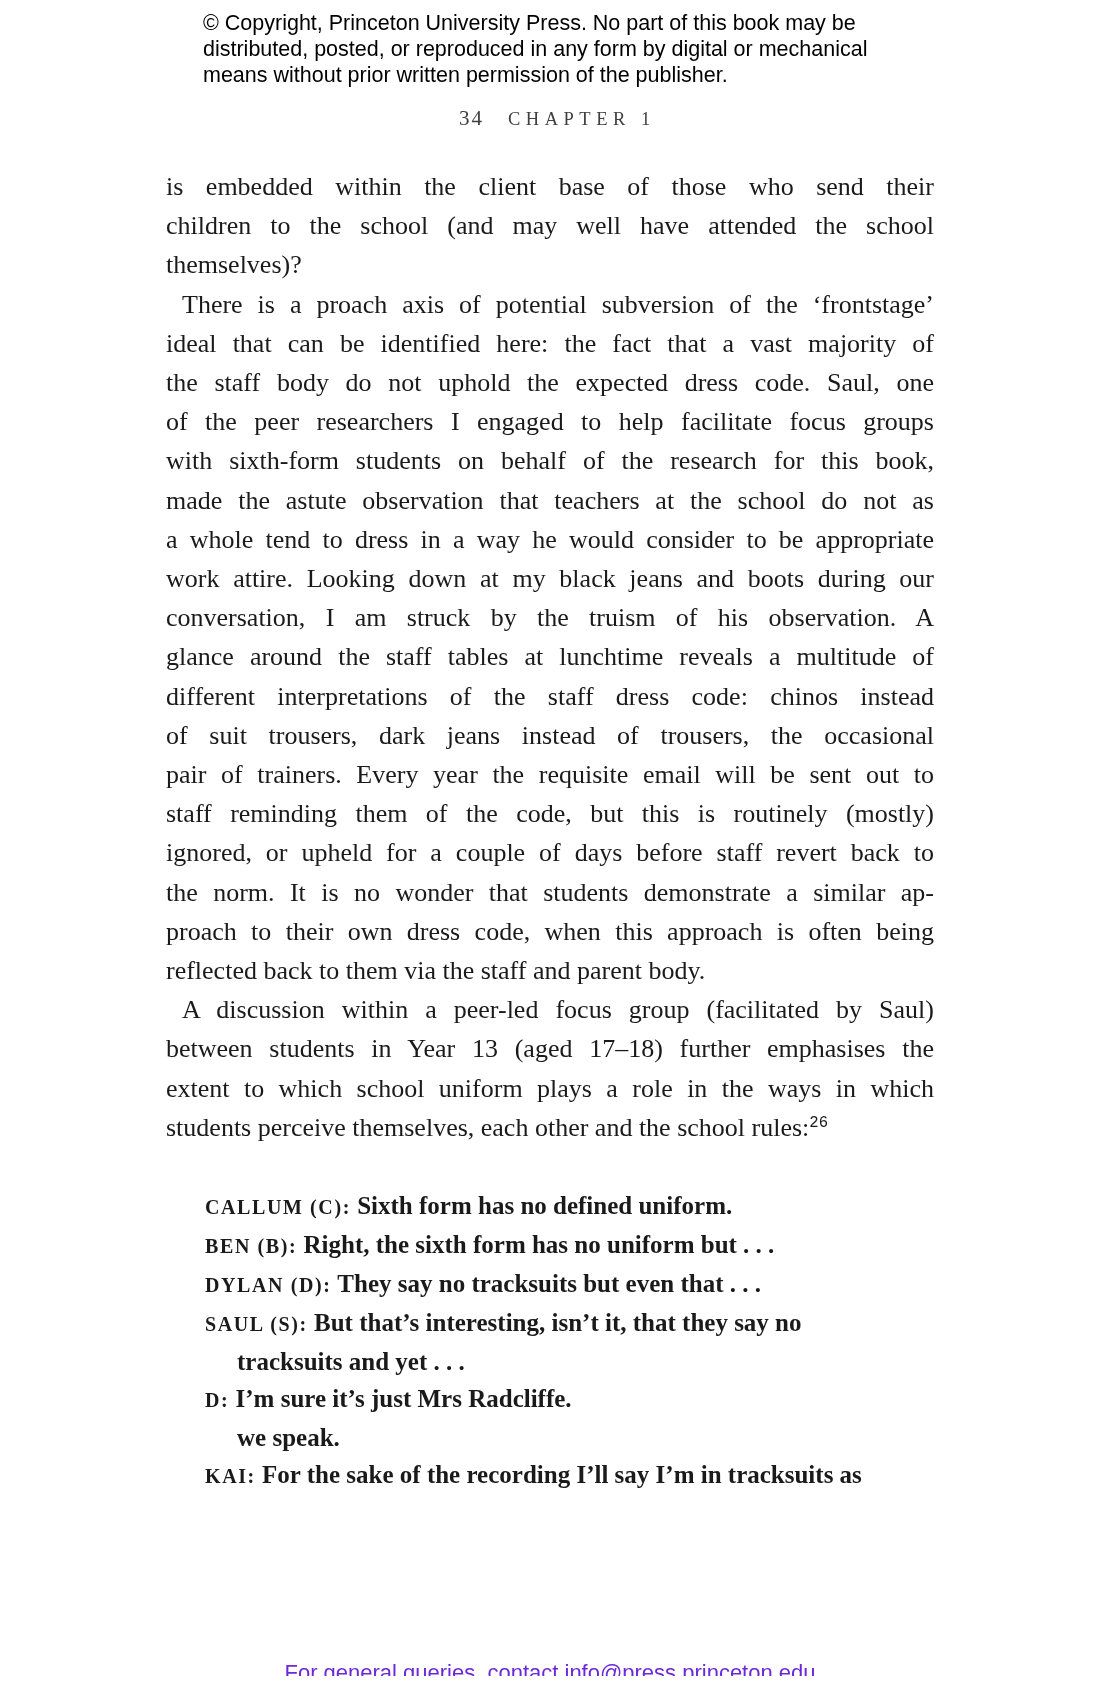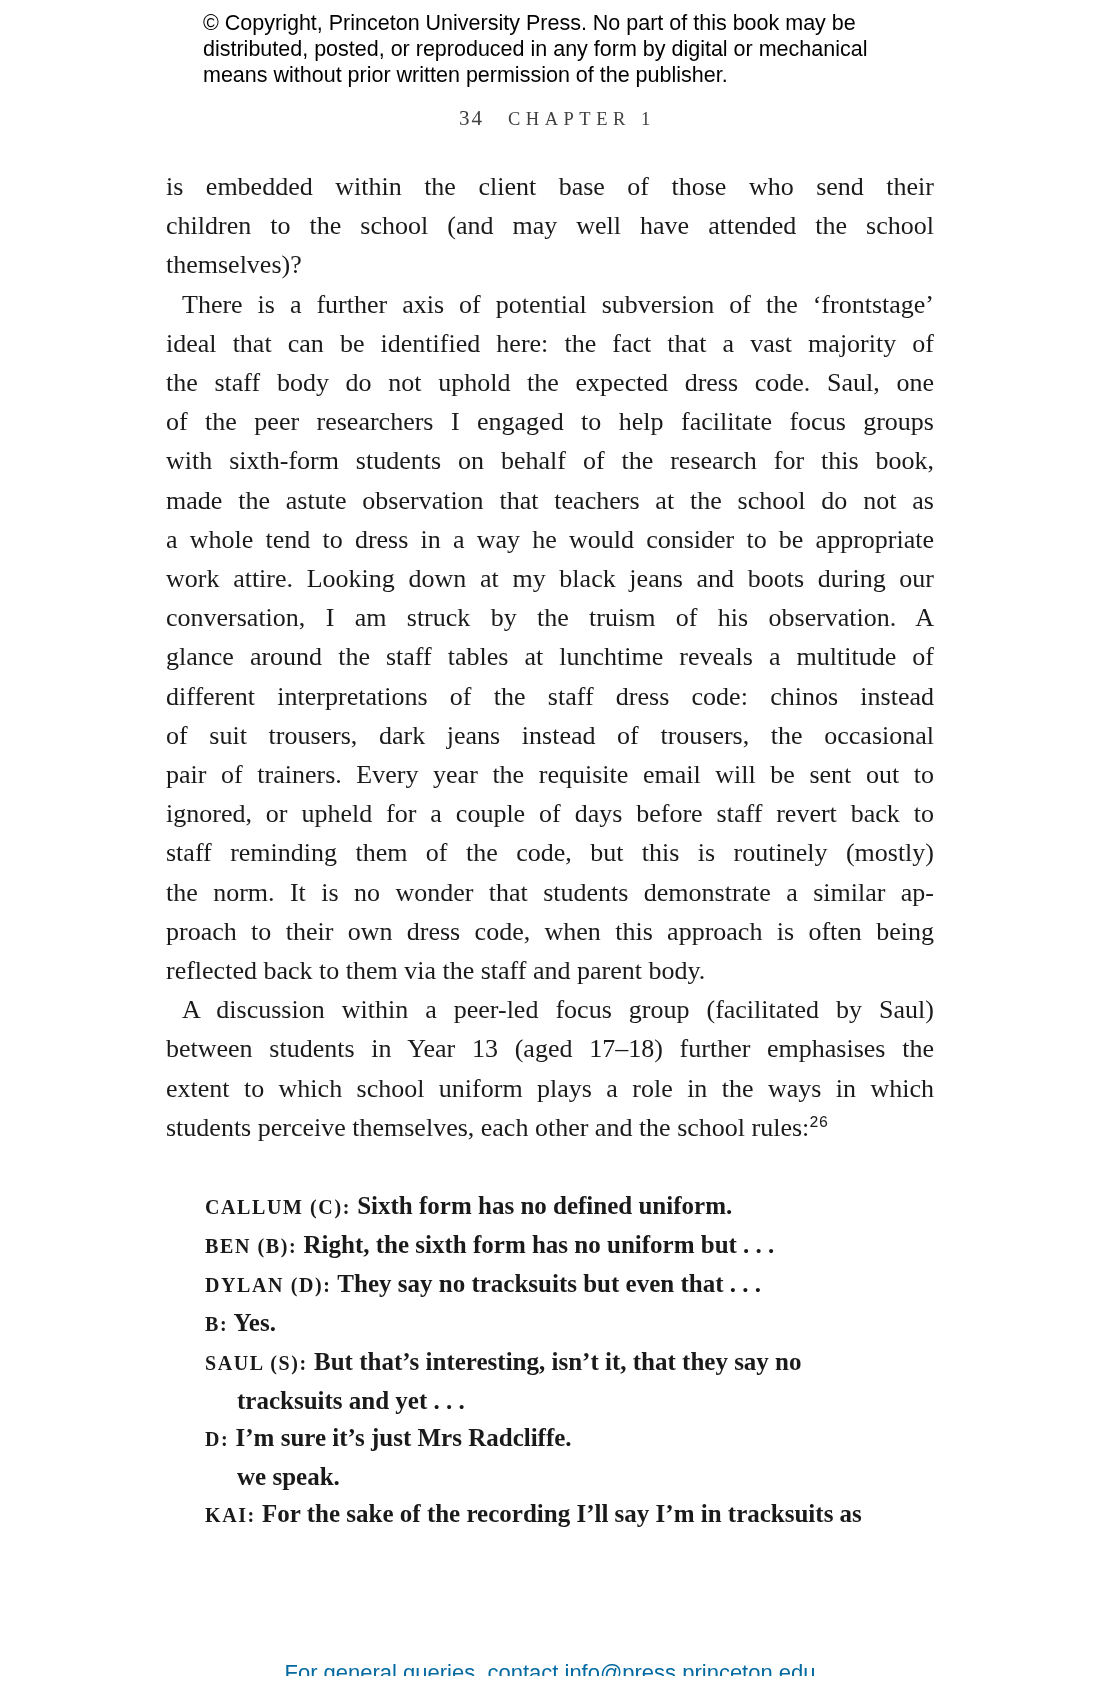--- a/index.html
+++ b/index.html
@@ -78,21 +78,21 @@
     letter-spacing: 1.6px;
   }
   
   .page-footer {
     position: absolute;
     left: 0;
     top: 1660px;
     width: 1100px;
     text-align: center;
     font: 22px "Liberation Sans", sans-serif;
-    color: #0369a1;
+    color: #6d28d9;
   }
 </style>
 </head>
 <body>
 
 <div class="page">
 
   <div class="copyright" id="copyright">
       <div class="cline">© Copyright, Princeton University Press. No part of this book may be</div>
       <div class="cline">distributed, posted, or reproduced in any form by digital or mechanical</div>
@@ -103,35 +103,35 @@
     <span class="folio">34</span><span class="chapter">CHAPTER 1</span>
   </div>
 
   <div class="body-text" id="body-text">
       <div class="para">
         <div class="line">is embedded within the client base of those who send their</div>
         <div class="line">children to the school (and may well have attended the school</div>
         <div class="line last">themselves)?</div>
       </div>
       <div class="para indent">
-        <div class="line">There is a further axis of potential subversion of the ‘frontstage’</div>
+        <div class="line">There is a proach axis of potential subversion of the ‘frontstage’</div>
         <div class="line">ideal that can be identified here: the fact that a vast majority of</div>
         <div class="line">the staff body do not uphold the expected dress code. Saul, one</div>
         <div class="line">of the peer researchers I engaged to help facilitate focus groups</div>
         <div class="line">with sixth-form students on behalf of the research for this book,</div>
         <div class="line">made the astute observation that teachers at the school do not as</div>
         <div class="line">a whole tend to dress in a way he would consider to be appropriate</div>
         <div class="line">work attire. Looking down at my black jeans and boots during our</div>
         <div class="line">conversation, I am struck by the truism of his observation. A</div>
         <div class="line">glance around the staff tables at lunchtime reveals a multitude of</div>
         <div class="line">different interpretations of the staff dress code: chinos instead</div>
         <div class="line">of suit trousers, dark jeans instead of trousers, the occasional</div>
         <div class="line">pair of trainers. Every year the requisite email will be sent out to</div>
+        <div class="line">staff reminding them of the code, but this is routinely (mostly)</div>
         <div class="line">ignored, or upheld for a couple of days before staff revert back to</div>
-        <div class="line">staff reminding them of the code, but this is routinely (mostly)</div>
         <div class="line">the norm. It is no wonder that students demonstrate a similar ap-</div>
         <div class="line">proach to their own dress code, when this approach is often being</div>
         <div class="line last">reflected back to them via the staff and parent body.</div>
       </div>
       <div class="para indent">
         <div class="line">A discussion within a peer-led focus group (facilitated by Saul)</div>
         <div class="line">between students in Year 13 (aged 17–18) further emphasises the</div>
         <div class="line">extent to which school uniform plays a role in the ways in which</div>
         <div class="line last">students perceive themselves, each other and the school rules:<sup class="fn">26</sup></div>
       </div>
@@ -141,23 +141,20 @@
       <div class="utterance">
         <div class="dline"><span class="speaker">CALLUM (C):</span> Sixth form has no defined uniform.</div>
       </div>
       <div class="utterance">
         <div class="dline"><span class="speaker">BEN (B):</span> Right, the sixth form has no uniform but . . .</div>
       </div>
       <div class="utterance">
         <div class="dline"><span class="speaker">DYLAN (D):</span> They say no tracksuits but even that . . .</div>
       </div>
       <div class="utterance">
-        <div class="dline"><span class="speaker">B:</span> Yes.</div>
-      </div>
-      <div class="utterance">
         <div class="dline"><span class="speaker">SAUL (S):</span> But that’s interesting, isn’t it, that they say no</div>
         <div class="dline cont">tracksuits and yet . . .</div>
       </div>
       <div class="utterance">
         <div class="dline"><span class="speaker">D:</span> I’m sure it’s just Mrs Radcliffe.</div>
       </div>
       <div class="utterance">
         <div class="dline cont">we speak.</div>
         <div class="dline"><span class="speaker">KAI:</span> For the sake of the recording I’ll say I’m in tracksuits as</div>
       </div>

